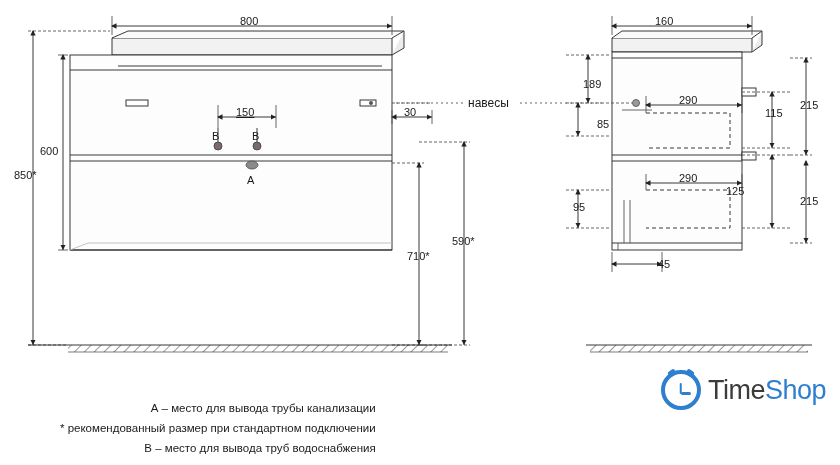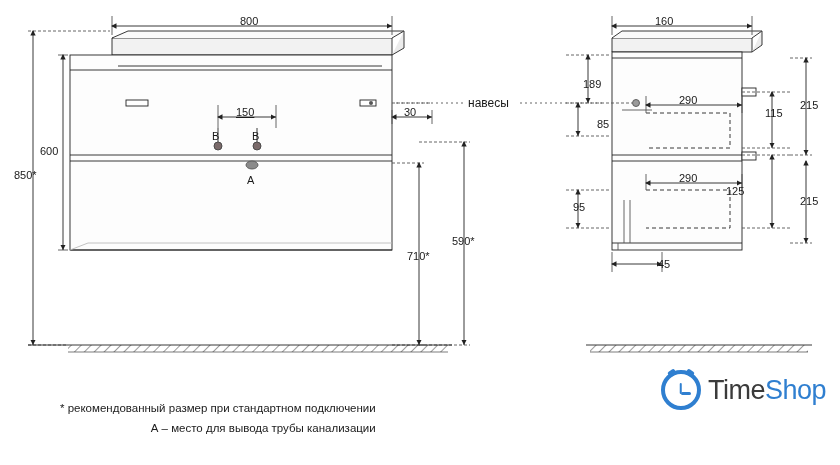--- a/index.html
+++ b/index.html
@@ -196,22 +196,23 @@
   <div class="txt" style="left:573px;top:201px;">95</div>
   <div class="txt" style="left:637px;top:258px;margin-left:21px;">45</div>
   <div class="txt" style="left:679px;top:94px;">290</div>
   <div class="txt" style="left:679px;top:172px;">290</div>
   <div class="txt" style="left:765px;top:107px;">115</div>
   <div class="txt" style="left:726px;top:185px;">125</div>
   <div class="txt" style="left:800px;top:99px;">215</div>
   <div class="txt" style="left:800px;top:195px;">215</div>
 
   <div class="notes">
+    <div>А – место для вывода трубы канализации</div>
     <div>* рекомендованный размер при стандартном подключении</div>
-    <div>А – место для вывода трубы канализации</div>
+    <div>В – место для вывода труб водоснабжения</div>
   </div>
 
   <div class="logo">
     <div class="clock">
       <span class="ear l"></span>
         <span class="ear r"></span>
     </div>
     <div class="brand"><span>Time</span><span class="blue">Shop</span></div>
   </div>
 

